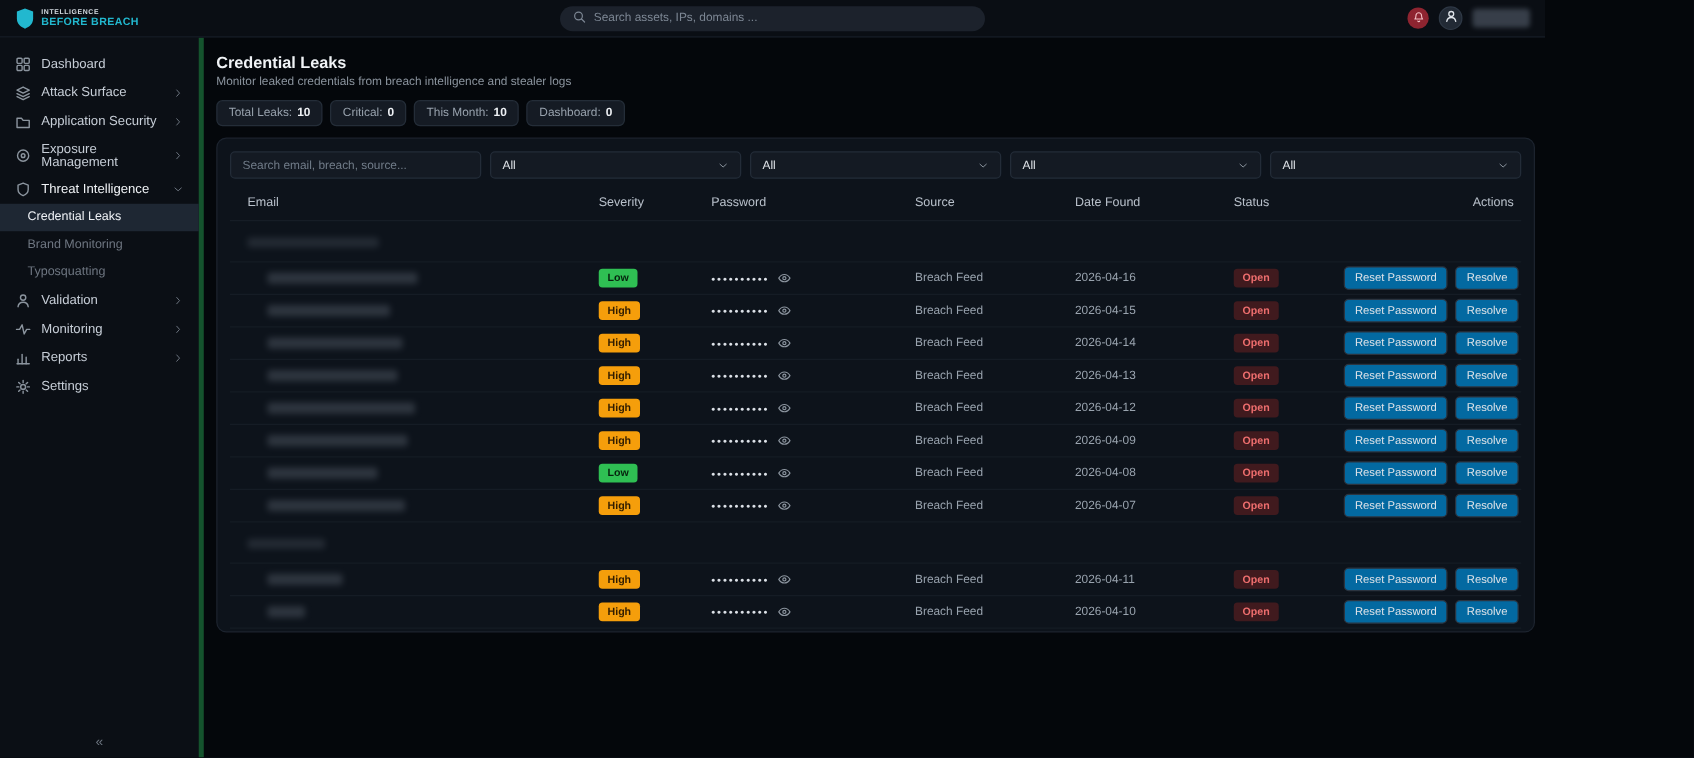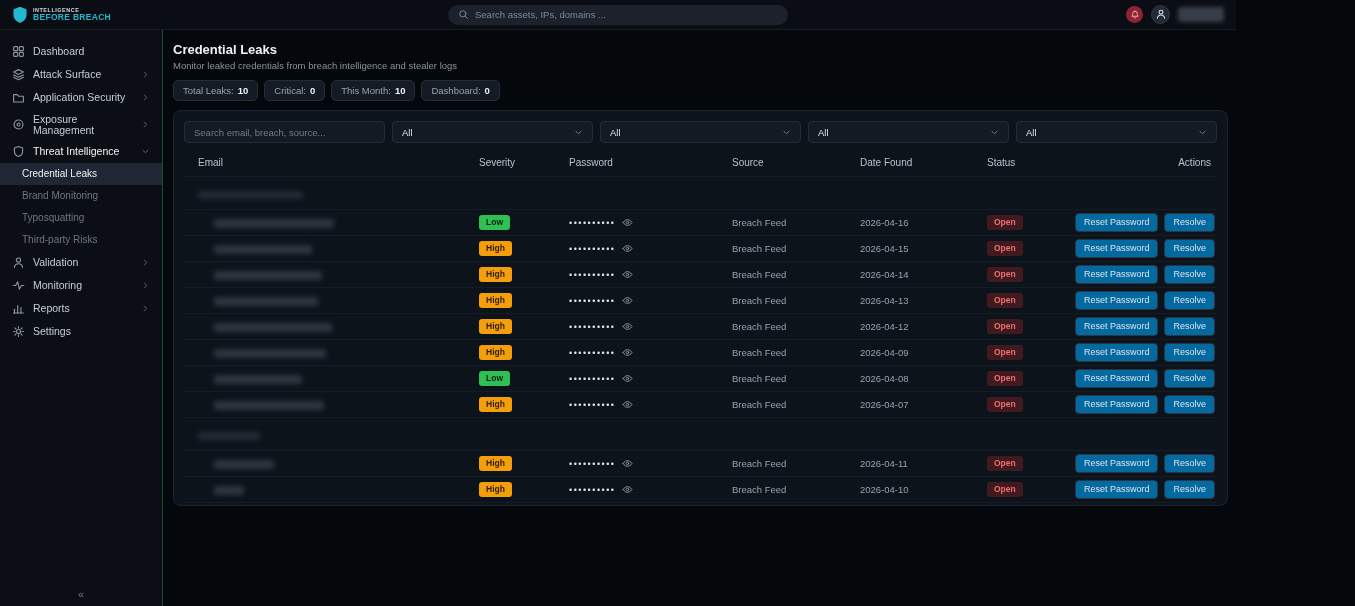--- a/index.html
+++ b/index.html
@@ -43,21 +43,21 @@
     color: #dfe4ea; cursor: pointer;
   }
   .user-redacted {
     width: 46px; height: 15px; border-radius: 3px; background: #434b57;
     filter: blur(2px); opacity: .8;
   }
 
   
   .sidebar {
     position: absolute; top: 30px; left: 0; bottom: 0; width: 163px;
-    background: #0b0f15; border-right: 1px solid #14532d; padding-top: 10px;
+    background: #0b0f15; border-right: 4px solid #14532d; padding-top: 10px;
   }
   .nav-item {
     display: flex; align-items: center; gap: 8px; padding: 5px 12px;
     color: #c6cdd6; font-size: 10.5px; cursor: pointer; line-height: 1;
   }
   .nav-item.active-parent { color: #f0f3f6; }
   .nav-icon { color: #8b949e; display: flex; }
   .nav-label { flex: 1; }
   .nav-chevron { color: #6e7681; display: flex; }
   .nav-sub {
@@ -251,21 +251,20 @@
           <span class="nav-label">Threat Intelligence</span>
           <span class="nav-chevron">
             <svg width="9" height="9" viewBox="0 0 16 16" fill="none" stroke="currentColor" stroke-width="1.4" stroke-linecap="round" stroke-linejoin="round">
               <path d="m3.5 6 4.5 4 4.5-4"></path>
             </svg>
           </span>
         </div>
         <div class="nav-sub active">Credential Leaks</div>
         <div class="nav-sub">Brand Monitoring</div>
         <div class="nav-sub">Typosquatting</div>
-        <div class="nav-sub">Third-party Risks</div>
         <div class="nav-item">
           <span class="nav-icon">
             <svg width="13" height="13" viewBox="0 0 16 16" fill="none" stroke="currentColor" stroke-width="1.4" stroke-linecap="round" stroke-linejoin="round">
               <circle cx="8" cy="5" r="2.6"></circle>
               <path d="M3 14c.4-3 2.3-4.4 5-4.4S12.6 11 13 14"></path>
             </svg>
           </span>
           <span class="nav-label">Validation</span>
           <span class="nav-chevron">
             <svg width="9" height="9" viewBox="0 0 16 16" fill="none" stroke="currentColor" stroke-width="1.4" stroke-linecap="round" stroke-linejoin="round">

